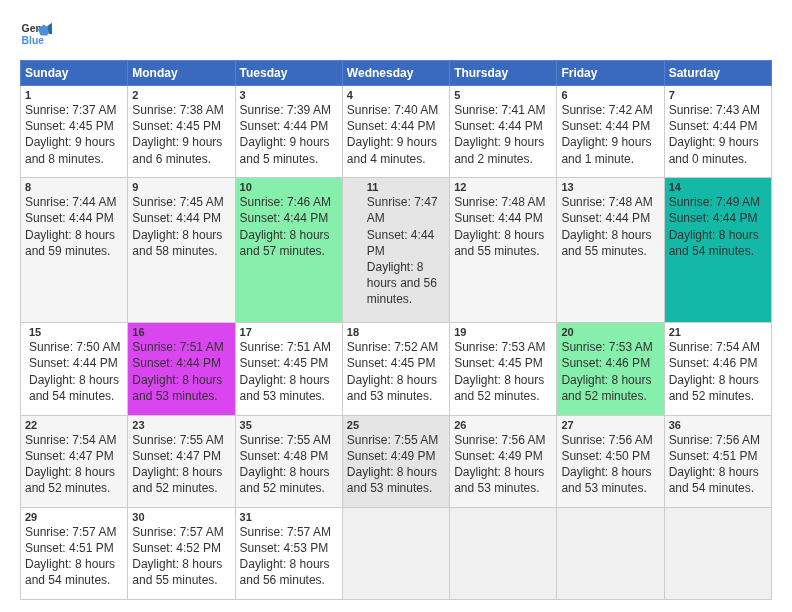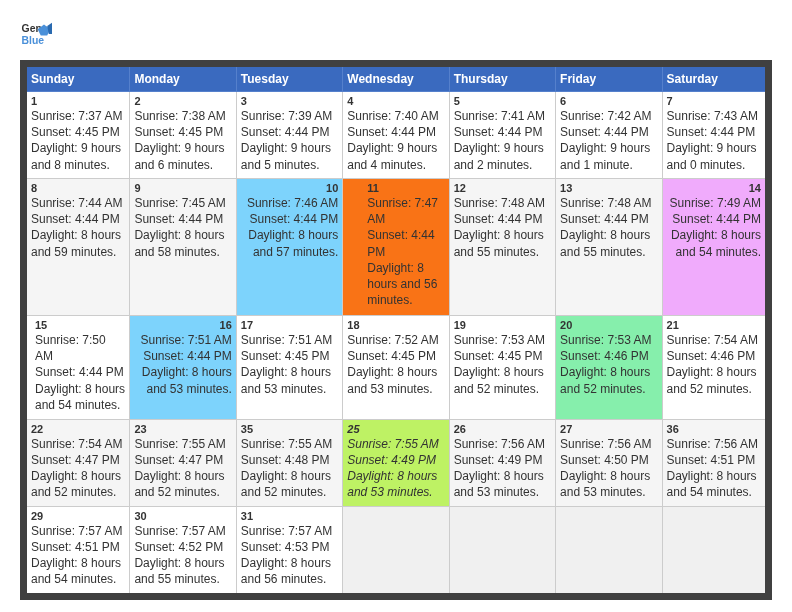--- a/index.html
+++ b/index.html
@@ -39,21 +39,21 @@
       font-size: 32px;
       font-weight: bold;
       color: #333;
     }
     .location {
       font-size: 14px;
       color: #555;
     }
     .calendar {
       flex: 1;
-      border: 7px solid #404040;
+      border: 1px solid #404040;
       border-collapse: collapse;
       width: 100%;
       table-layout: fixed;
     }
     .calendar th {
       background: #3a6abf;
       color: #fff;
       font-size: 12px;
       font-weight: bold;
       padding: 5px 4px;
@@ -172,59 +172,59 @@
         <div class="day-info">
           Sunrise: 7:44 AM<br>Sunset: 4:44 PM<br>Daylight: 8 hours and 59 minutes.
         </div>
           </td>
           <td style="background: rgb(245, 245, 245);">
             <span class="day-num">9</span>
         <div class="day-info">
           Sunrise: 7:45 AM<br>Sunset: 4:44 PM<br>Daylight: 8 hours and 58 minutes.
         </div>
           </td>
-          <td style="background: #7dd3fc; text-align: right;">
+          <td style="background: #86efac;">
             <span class="day-num">10</span>
         <div class="day-info">
           Sunrise: 7:46 AM<br>Sunset: 4:44 PM<br>Daylight: 8 hours and 57 minutes.
         </div>
           </td>
-          <td style="background: #f97316; padding-left: 24px;">
+          <td style="background: #e5e5e5; padding-left: 24px;">
             <span class="day-num">11</span>
         <div class="day-info">
           Sunrise: 7:47 AM<br>Sunset: 4:44 PM<br>Daylight: 8 hours and 56 minutes.
         </div>
           </td>
           <td style="background: rgb(245, 245, 245);">
             <span class="day-num">12</span>
         <div class="day-info">
           Sunrise: 7:48 AM<br>Sunset: 4:44 PM<br>Daylight: 8 hours and 55 minutes.
         </div>
           </td>
           <td style="background: rgb(245, 245, 245);">
             <span class="day-num">13</span>
         <div class="day-info">
           Sunrise: 7:48 AM<br>Sunset: 4:44 PM<br>Daylight: 8 hours and 55 minutes.
         </div>
           </td>
-          <td style="background: #f0abfc; text-align: right;">
+          <td style="background: #14b8a6;">
             <span class="day-num">14</span>
         <div class="day-info">
           Sunrise: 7:49 AM<br>Sunset: 4:44 PM<br>Daylight: 8 hours and 54 minutes.
         </div>
           </td>
         </tr>
         <tr>
           <td style="background: rgb(255, 255, 255); padding-left: 8px;">
             <span class="day-num">15</span>
         <div class="day-info">
           Sunrise: 7:50 AM<br>Sunset: 4:44 PM<br>Daylight: 8 hours and 54 minutes.
         </div>
           </td>
-          <td style="background: #7dd3fc; text-align: right;">
+          <td style="background: #d946ef;">
             <span class="day-num">16</span>
         <div class="day-info">
           Sunrise: 7:51 AM<br>Sunset: 4:44 PM<br>Daylight: 8 hours and 53 minutes.
         </div>
           </td>
           <td style="background: rgb(255, 255, 255);">
             <span class="day-num">17</span>
         <div class="day-info">
           Sunrise: 7:51 AM<br>Sunset: 4:45 PM<br>Daylight: 8 hours and 53 minutes.
         </div>
@@ -266,21 +266,21 @@
         <div class="day-info">
           Sunrise: 7:55 AM<br>Sunset: 4:47 PM<br>Daylight: 8 hours and 52 minutes.
         </div>
           </td>
           <td style="background: rgb(245, 245, 245);">
             <span class="day-num">35</span>
         <div class="day-info">
           Sunrise: 7:55 AM<br>Sunset: 4:48 PM<br>Daylight: 8 hours and 52 minutes.
         </div>
           </td>
-          <td style="background: #bef264; font-style: italic;">
+          <td style="background: #e5e5e5;">
             <span class="day-num">25</span>
         <div class="day-info">
           Sunrise: 7:55 AM<br>Sunset: 4:49 PM<br>Daylight: 8 hours and 53 minutes.
         </div>
           </td>
           <td style="background: rgb(245, 245, 245); margin-top: 43px;">
             <span class="day-num">26</span>
         <div class="day-info">
           Sunrise: 7:56 AM<br>Sunset: 4:49 PM<br>Daylight: 8 hours and 53 minutes.
         </div>

